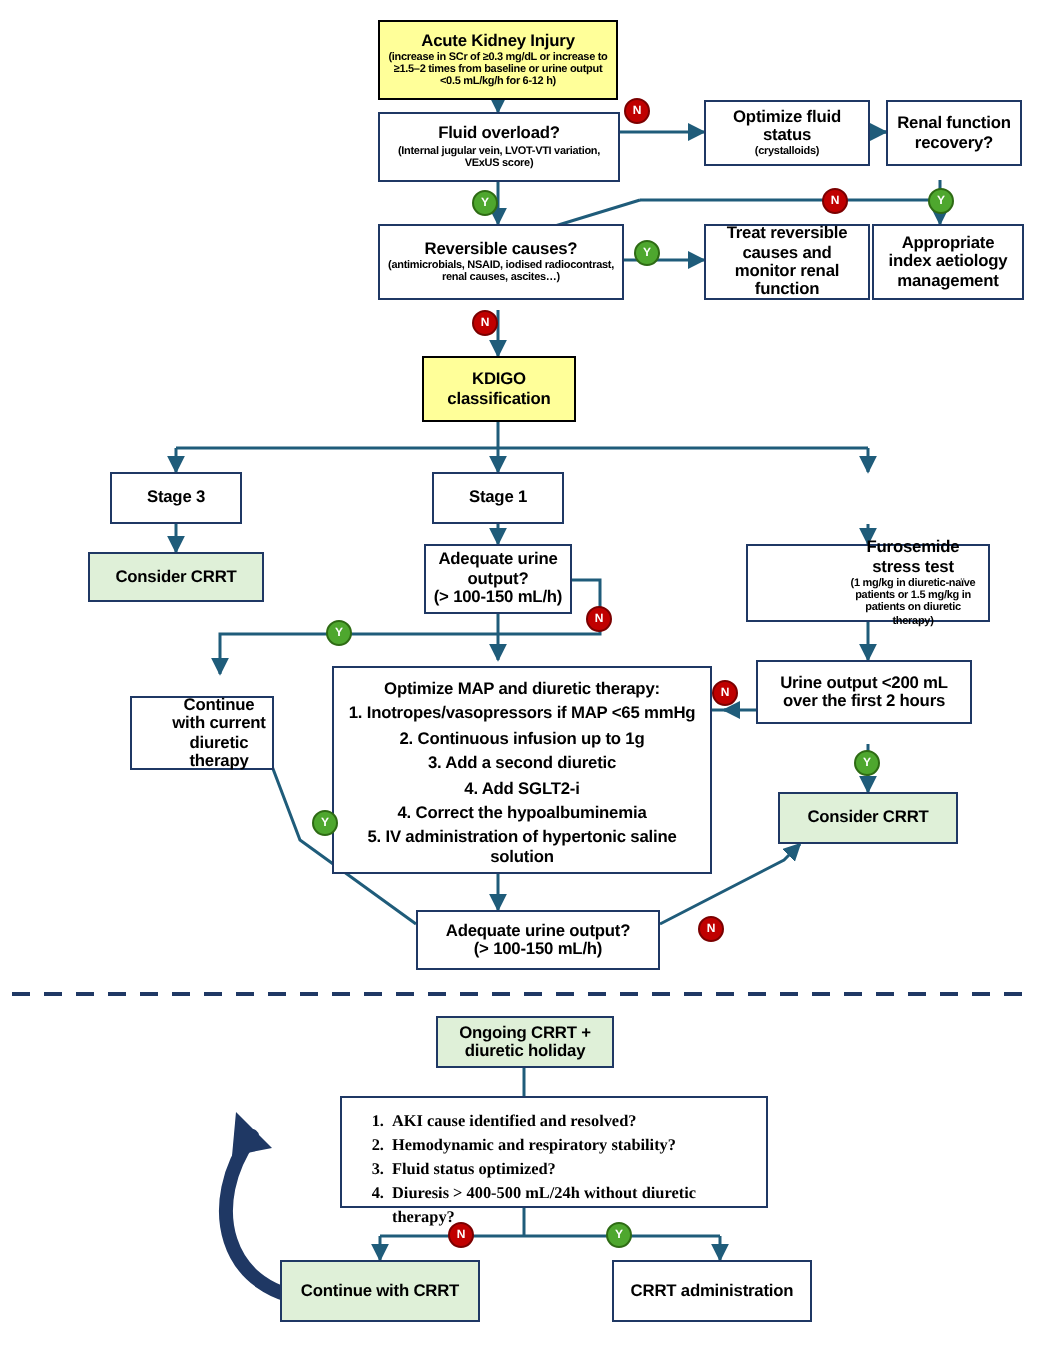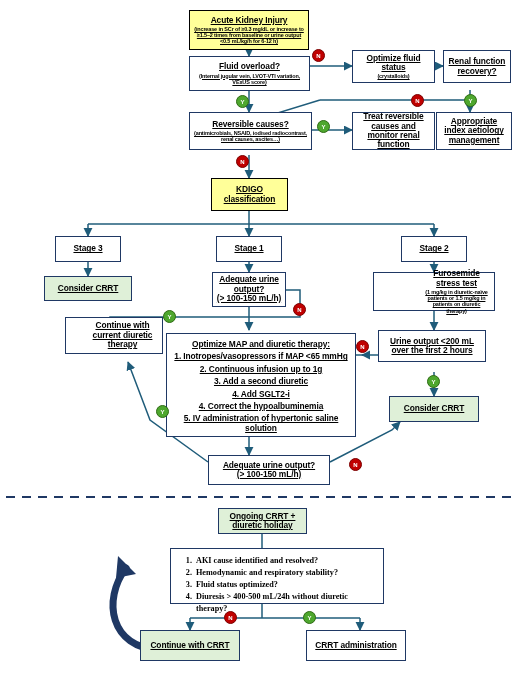--- a/index.html
+++ b/index.html
@@ -26,21 +26,20 @@
     display:flex;
     flex-direction:column;
     align-items:center;
     justify-content:center;
     text-align:center;
     border:1.6px solid #1f3864;
     background:#ffffff;
     color:#000000;
     line-height:1.12;
     padding:2px 3px;
-    text-decoration:underline;
   }
   .node .t1{ font-size:8.4px; font-weight:700; letter-spacing:-.1px;}
   .node .t2{ font-size:5.5px; font-weight:700; letter-spacing:-.15px; margin-top:1px;}
   .node.yellow{ background:#ffff99; border:1.8px solid #000000;}
   .node.green{ background:#dff0d8; border:1.6px solid #1f3864;}
   .badge{
     position:absolute;
     width:13px;height:13px;
     border-radius:50%;
     display:flex;align-items:center;justify-content:center;
@@ -190,42 +189,39 @@
   <div class="node yellow" style="left:211px;top:178px;width:77px;height:33px;border:1.8px solid #000;">
     <span class="t1">KDIGO classification</span>
   </div>
 
   <div class="node" style="left:55px;top:236px;width:66px;height:26px;">
     <span class="t1">Stage 3</span>
   </div>
   <div class="node" style="left:216px;top:236px;width:66px;height:26px;">
     <span class="t1">Stage 1</span>
   </div>
-  <div class="node" style="left:401px;top:236px;width:66px;height:26px;">
-    <span class="t1">Stage 2</span>
-  </div>
 
   <div class="node green" style="left:44px;top:276px;width:88px;height:25px;">
     <span class="t1">Consider CRRT</span>
   </div>
 
   <div class="node" style="left:212px;top:272px;width:74px;height:35px;">
     <span class="t1">Adequate urine output?</span>
     <span class="t1">(&gt; 100-150 mL/h)</span>
   </div>
 
   <div class="node" style="left:373px;top:272px;width:122px;height:39px;padding-left:48px;">
     <span class="t1">Furosemide stress test</span>
     <span class="t2">(1 mg/kg in diuretic-naïve patients or 1.5 mg/kg in patients on diuretic therapy)</span>
   </div>
 
   <div class="badge n" style="left:293px;top:303px;">N</div>
   <div class="badge y" style="left:163px;top:310px;">Y</div>
 
-  <div class="node" style="left:65px;top:317px;width:98px;height:37px;padding-left:20px;">
+  <div class="node" style="left:65px;top:348px;width:72px;height:37px;padding-left:20px;">
     <span class="t1">Continue with current diuretic therapy</span>
   </div>
 
   <div class="node" style="left:166px;top:333px;width:190px;height:104px;justify-content:center;padding-top:5px;">
     <span class="t1" style="margin-bottom:3px;">Optimize MAP and diuretic therapy:</span>
     <span class="t1" style="margin-bottom:3px;">1. Inotropes/vasopressors if MAP &lt;65 mmHg</span>
     <span class="t1" style="margin-bottom:3px;">2. Continuous infusion up to 1g</span>
     <span class="t1" style="margin-bottom:3px;">3. Add a second diuretic</span>
     <span class="t1" style="margin-bottom:3px;">4. Add SGLT2-i</span>
     <span class="t1" style="margin-bottom:3px;">4. Correct the hypoalbuminemia</span>

